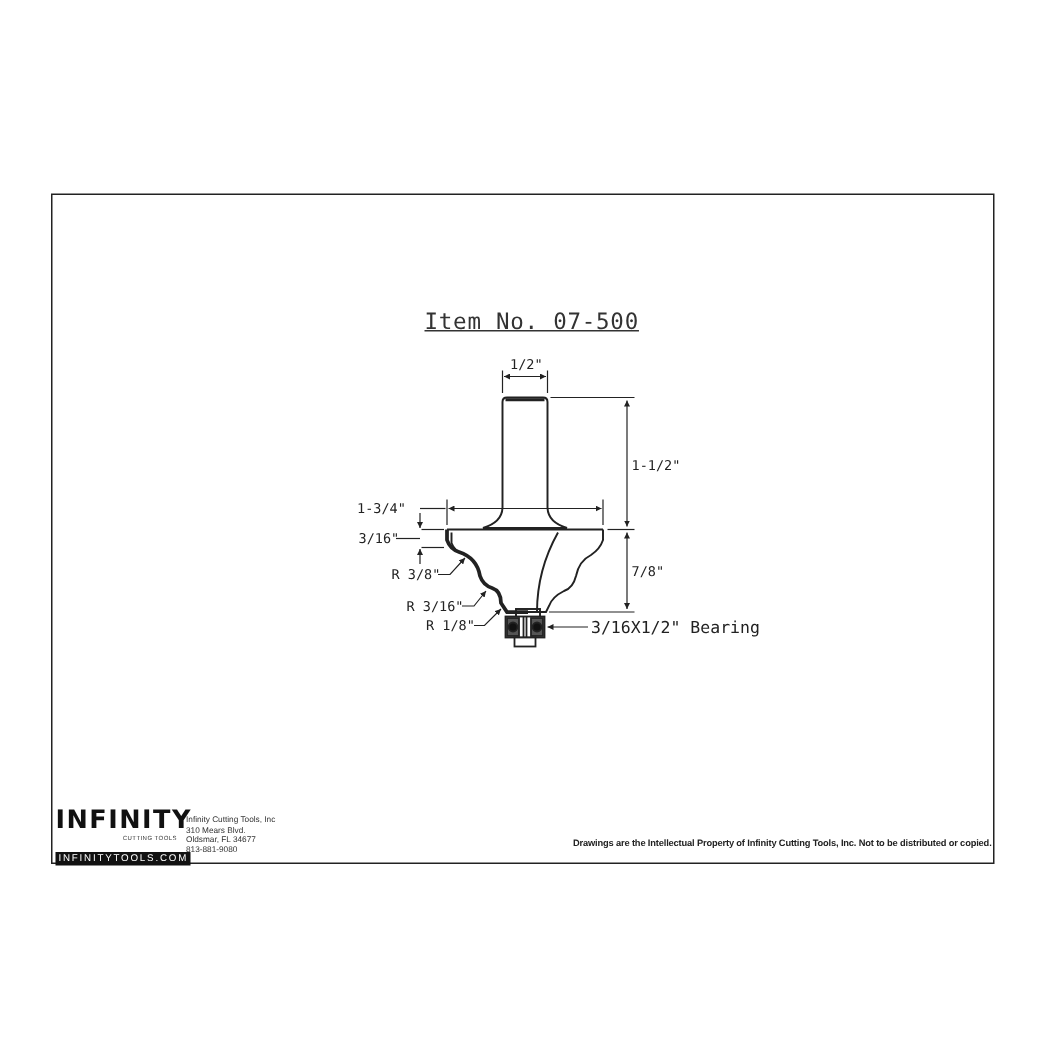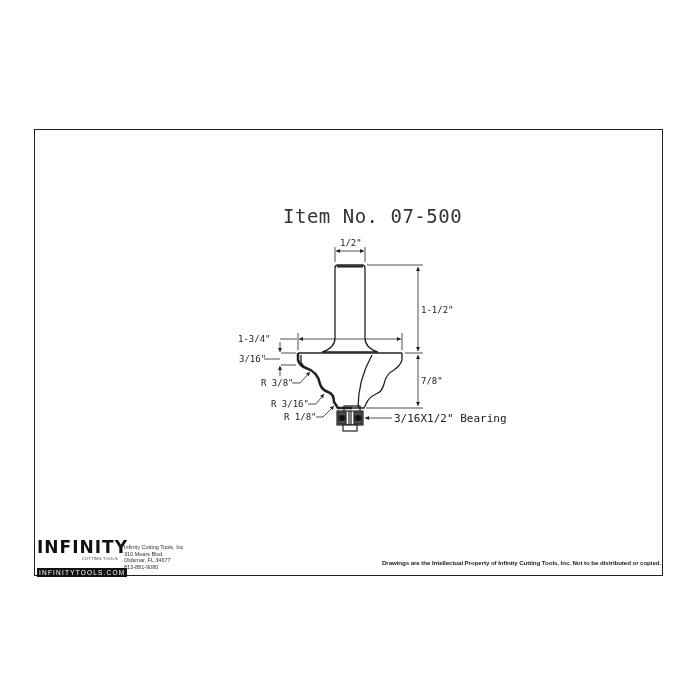--- a/index.html
+++ b/index.html
@@ -1,20 +1,20 @@
 <!DOCTYPE html>
 <html><head>
   <meta charset="utf-8">
   <style>
     html, body { margin: 0; padding: 0; background: #ffffff; }
     body { width: 700px; height: 700px; position: relative; overflow: hidden; font-family: "Liberation Sans", sans-serif; }
     .frame { position: absolute; left: 34px; top: 129px; width: 629px; height: 447px; border: 1.5px solid #222; box-sizing: border-box; }
     .drawing { position: absolute; left: 0; top: 0; width: 700px; height: 700px; }
     .cad { font-family: "DejaVu Sans Mono", monospace; fill: #222; }
-    .title { position: absolute; left: 283px; top: 205px; font-family: "DejaVu Sans Mono", monospace; font-size: 19px; color: #333; letter-spacing: 0.5px; }
+    .title { position: absolute; left: 283px; top: 205px; font-family: "DejaVu Sans Mono", monospace; font-size: 15px; color: #333; letter-spacing: 0.5px; text-decoration: underline; }
     .logo { position: absolute; left: 37px; top: 539px; width: 85px; }
     .logo-main { font-family: "DejaVu Sans", sans-serif; font-weight: bold; font-size: 17px; letter-spacing: 1px; color: #111; line-height: 17px; }
     .logo-sub { font-size: 4px; color: #333; text-align: right; padding-right: 4px; letter-spacing: 0.3px; }
     .logo-url { background: #111; color: #fff; font-size: 6.5px; letter-spacing: 1.2px; padding: 1px 2px; margin-top: 2px; display: inline-block; }
     .addr { position: absolute; left: 124px; top: 544px; font-size: 5.5px; line-height: 6.5px; color: #333; }
     .notice { position: absolute; left: 382px; top: 559px; font-size: 6.2px; color: #222; font-weight: bold; letter-spacing: -0.1px; }
   </style>
 </head>
 <body>
 

